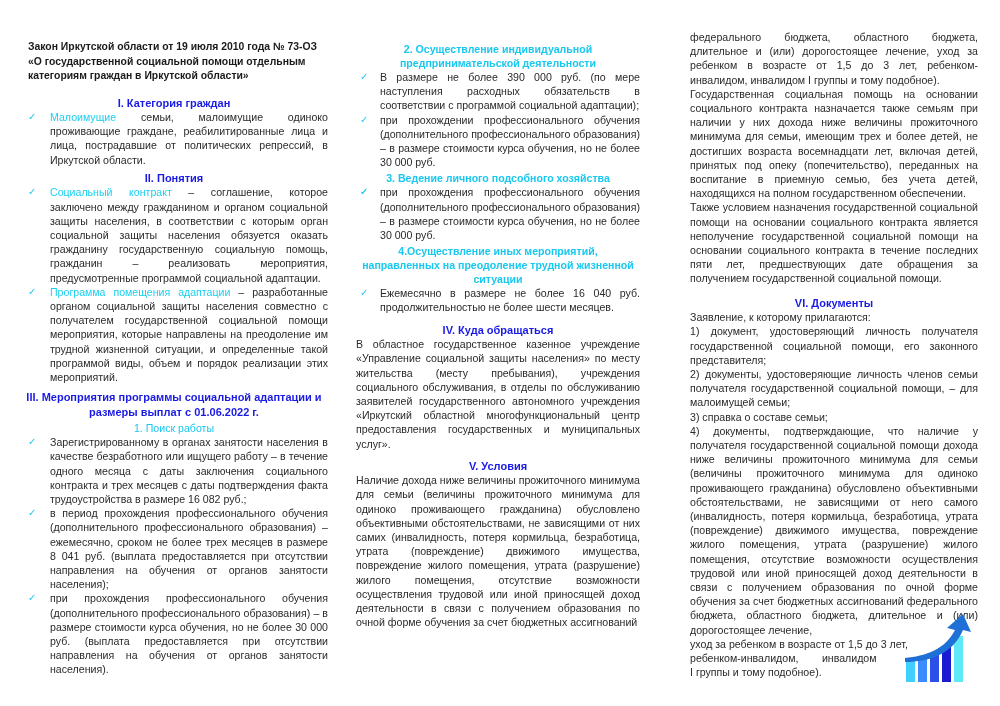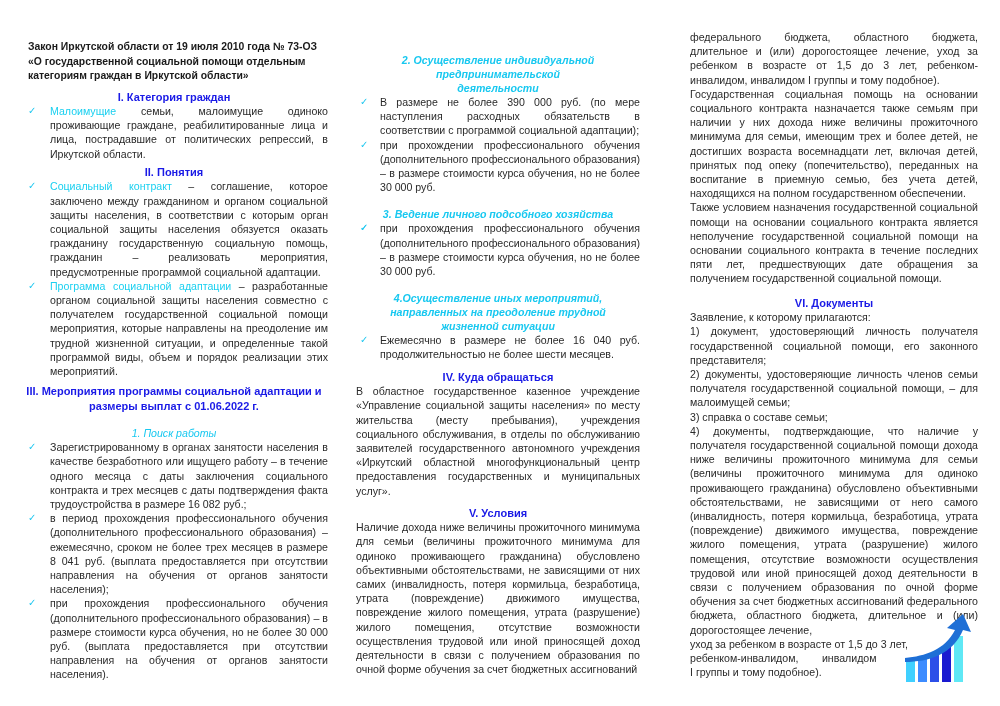--- a/index.html
+++ b/index.html
@@ -4,49 +4,49 @@
 <style>
   * { box-sizing: border-box; margin: 0; padding: 0; }
   html, body { width: 1000px; height: 706px; background: #ffffff; overflow: hidden; }
   body { font-family: "Liberation Sans", sans-serif; color: #2a2a2a; position: relative; }
   .col { position: absolute; top: 0; font-size: 10.6px; line-height: 14.2px; }
   #col1 { left: 20px; width: 308px; top: 40px; }
   #col2 { left: 356px; width: 284px; top: 40px; }
   #col3 { left: 690px; width: 288px; top: 40px; }
   .doc-title { font-weight: bold; font-size: 10.4px; line-height: 14.5px; color: #1a1a1a; padding: 0 8px; }
   .h-sec { font-weight: bold; text-align: center; color: #1a1ae6; font-size: 11px; margin-top: 4px; line-height: 14.5px; }
-  .h-sub { font-weight: bold; text-align: center; color: #18c8f0; font-size: 10.6px; line-height: 14px; margin-top: 13px; font-style: italic; }
+  .h-sub { font-weight: bold; text-align: center; color: #18c8f0; font-size: 10.6px; line-height: 14px; margin-top: 2px; }
   .h-sub.plain { font-weight: normal; }
   .item { position: relative; padding-left: 30px; text-align: justify; }
   .check { position: absolute; left: 8px; top: 0; color: #22c8f0; font-size: 10px; }
   .term { color: #1ad0f0; font-weight: normal; }
   .para { text-align: justify; }
   .chart-icon { position: absolute; left: 903px; top: 612px; width: 72px; height: 70px; }
   .tail-line { text-align: left; }
 </style>
 </head>
 <body>
 
 <div class="col" id="col1">
   <div class="doc-title">Закон Иркутской области от 19 июля 2010 года № 73-ОЗ «О государственной социальной помощи отдельным категориям граждан в Иркутской области»</div>
 
-  <div class="h-sec" style="margin-top:6px">I. Категория граждан</div>
+  <div class="h-sec" style="margin-top:12px">I. Категория граждан</div>
   <div class="item">
     <span class="check">✓</span>
     <span class="term">Малоимущие</span><span> семьи, малоимущие одиноко проживающие граждане, реабилитированные лица и лица, пострадавшие от политических репрессий, в Иркутской области.</span>
   </div>
 
   <div class="h-sec">II. Понятия</div>
   <div class="item">
     <span class="check">✓</span>
     <span class="term">Социальный контракт</span><span> – соглашение, которое заключено между гражданином и органом социальной защиты населения, в соответствии с которым орган социальной защиты населения обязуется оказать гражданину государственную социальную помощь, гражданин – реализовать мероприятия, предусмотренные программой социальной адаптации.</span>
   </div>
   <div class="item">
     <span class="check">✓</span>
-    <span class="term">Программа социальной адаптации</span><span> – разработанные органом социальной защиты населения совместно с получателем государственной социальной помощи мероприятия, которые направлены на преодоление им трудной жизненной ситуации, и определенные такой программой виды, объем и порядок реализации этих мероприятий.</span>
+    <span class="term">Программа помещения адаптации</span><span> – разработанные органом социальной защиты населения совместно с получателем государственной социальной помощи мероприятия, которые направлены на преодоление им трудной жизненной ситуации, и определенные такой программой виды, объем и порядок реализации этих мероприятий.</span>
   </div>
 
   <div class="h-sec" style="margin-top:6px; padding:0 6px">III. Мероприятия программы социальной адаптации и размеры выплат с 01.06.2022 г.</div>
   <div class="h-sub plain">1. Поиск работы</div>
   <div class="item">
     <span class="check">✓</span>
     <span>Зарегистрированному в органах занятости населения в качестве безработного или ищущего работу – в течение одного месяца с даты заключения социального контракта и трех месяцев с даты подтверждения факта трудоустройства в размере 16 082 руб.;</span>
   </div>
   <div class="item">
     <span class="check">✓</span>

